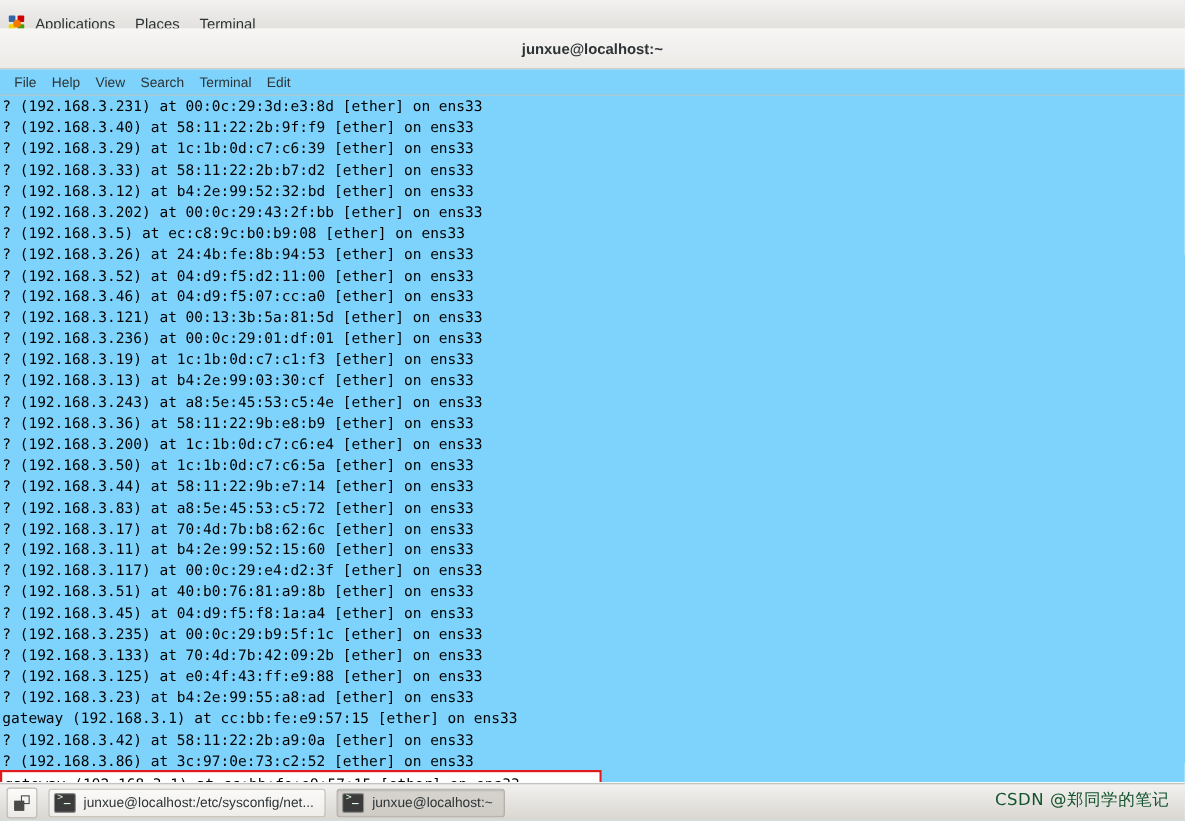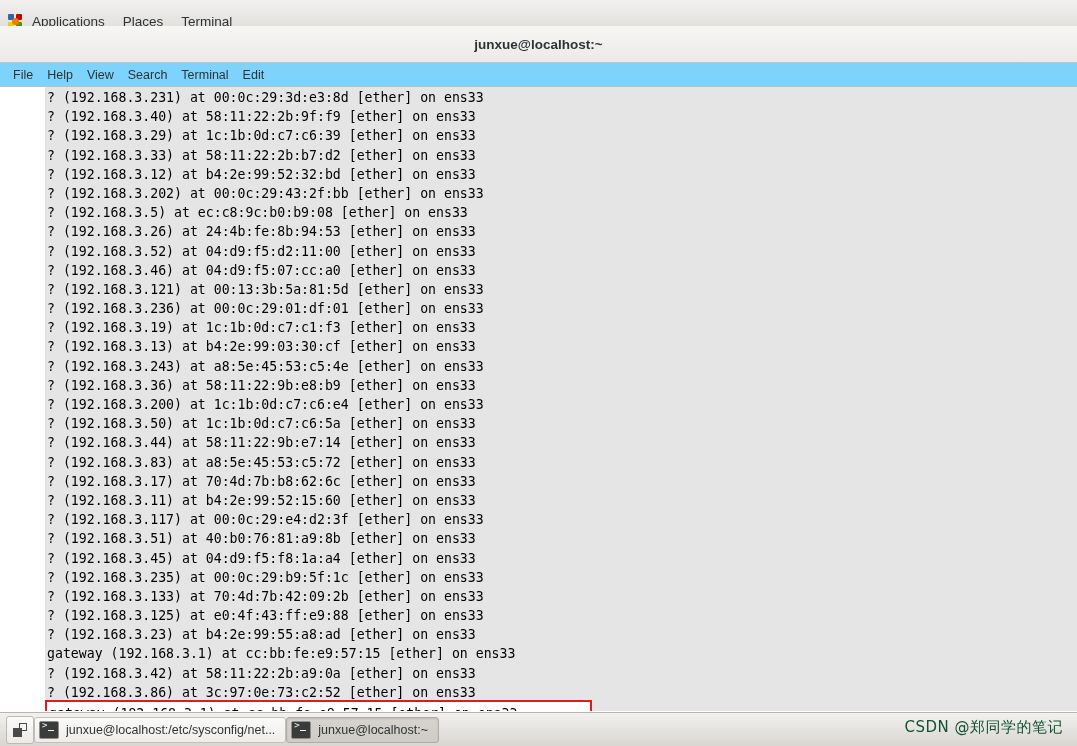--- a/index.html
+++ b/index.html
@@ -91,25 +91,24 @@
     color: #2e3436;
     padding: 2px 7px;
     cursor: default;
     white-space: nowrap;
   }
 
   
   #terminal-body {
     position: relative;
     height: 624px;
-    background: #e5e5e5;
+    background: #7dd3fc;
     overflow: hidden;
     padding: 1px 0 0 2px;
     box-sizing: border-box;
-    margin-left: 45px;
   }
   #terminal-lines {
     font-family: "DejaVu Sans Mono", "Liberation Mono", monospace;
     font-size: 13.2px;
     line-height: 19.2px;
     color: #000000;
     white-space: pre;
   }
   .term-line {
     white-space: pre;
@@ -167,21 +166,21 @@
     position: absolute;
     display: block;
     border: 1.5px solid #4a4a4a;
     background: #f4f4f4;
   }
   #show-desktop-icon span:nth-child(1) { left: 6px; top: 0; width: 6px; height: 6px; }
   #show-desktop-icon span:nth-child(2) { left: 0; top: 5px; width: 7px; height: 7px; background:#4a4a4a; }
 
   .task-button {
     height: 26px;
-    margin-left: 0;
+    margin-left: 10px;
     border: 1px solid #c2beb8;
     border-radius: 3px;
     display: flex;
     align-items: center;
     padding: 0 10px 0 4px;
     box-sizing: border-box;
     max-width: 262px;
   }
   .task-button.inactive {
     background: linear-gradient(to bottom, #fafaf9, #efedea);

